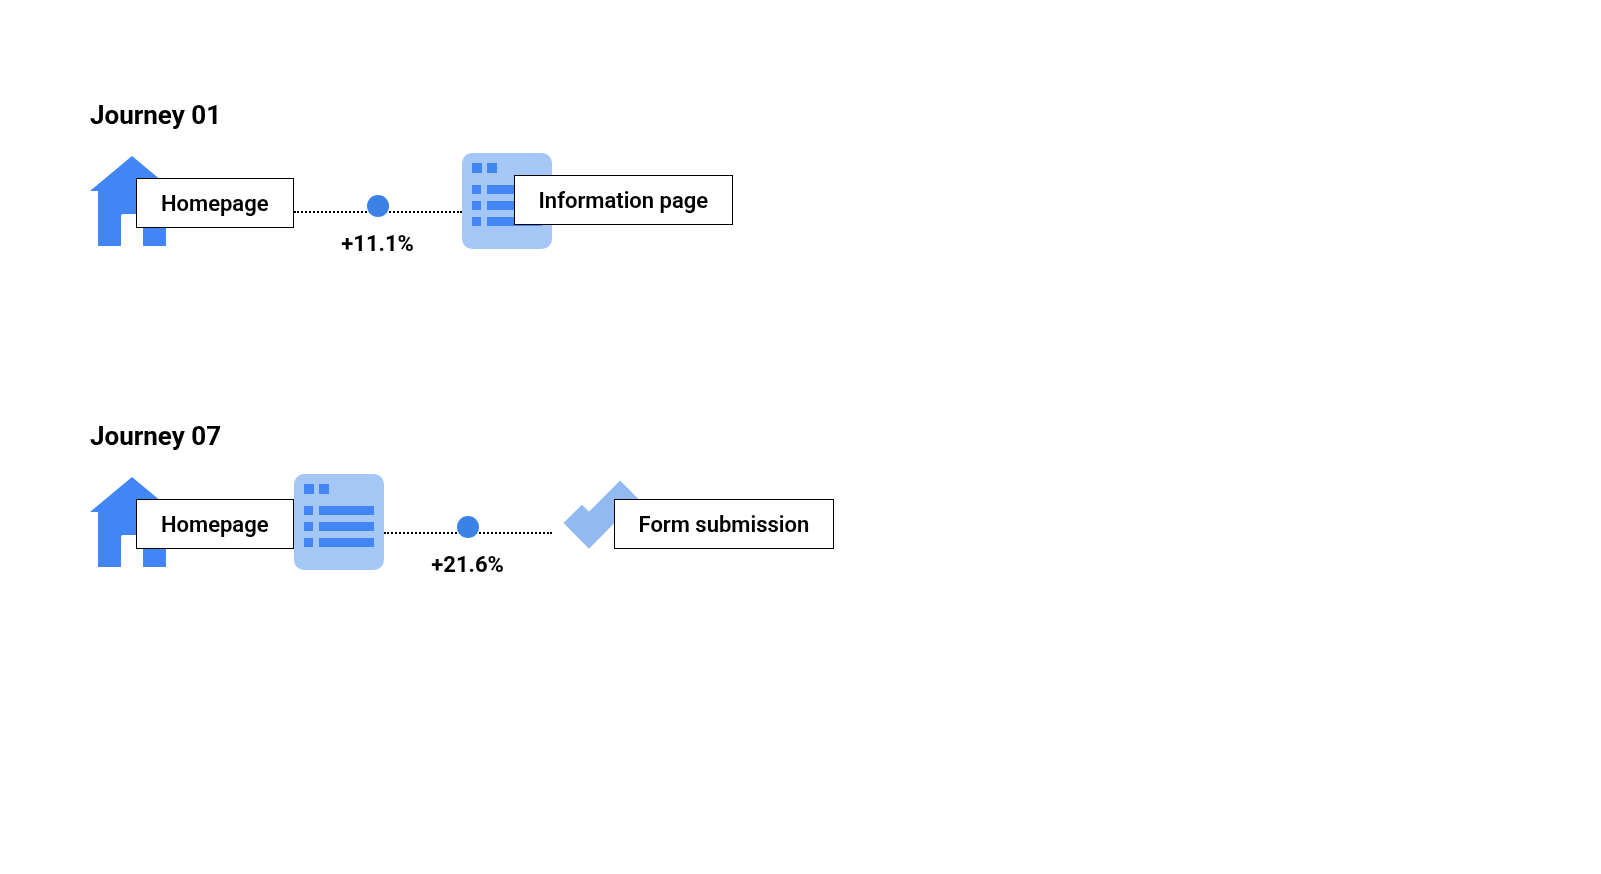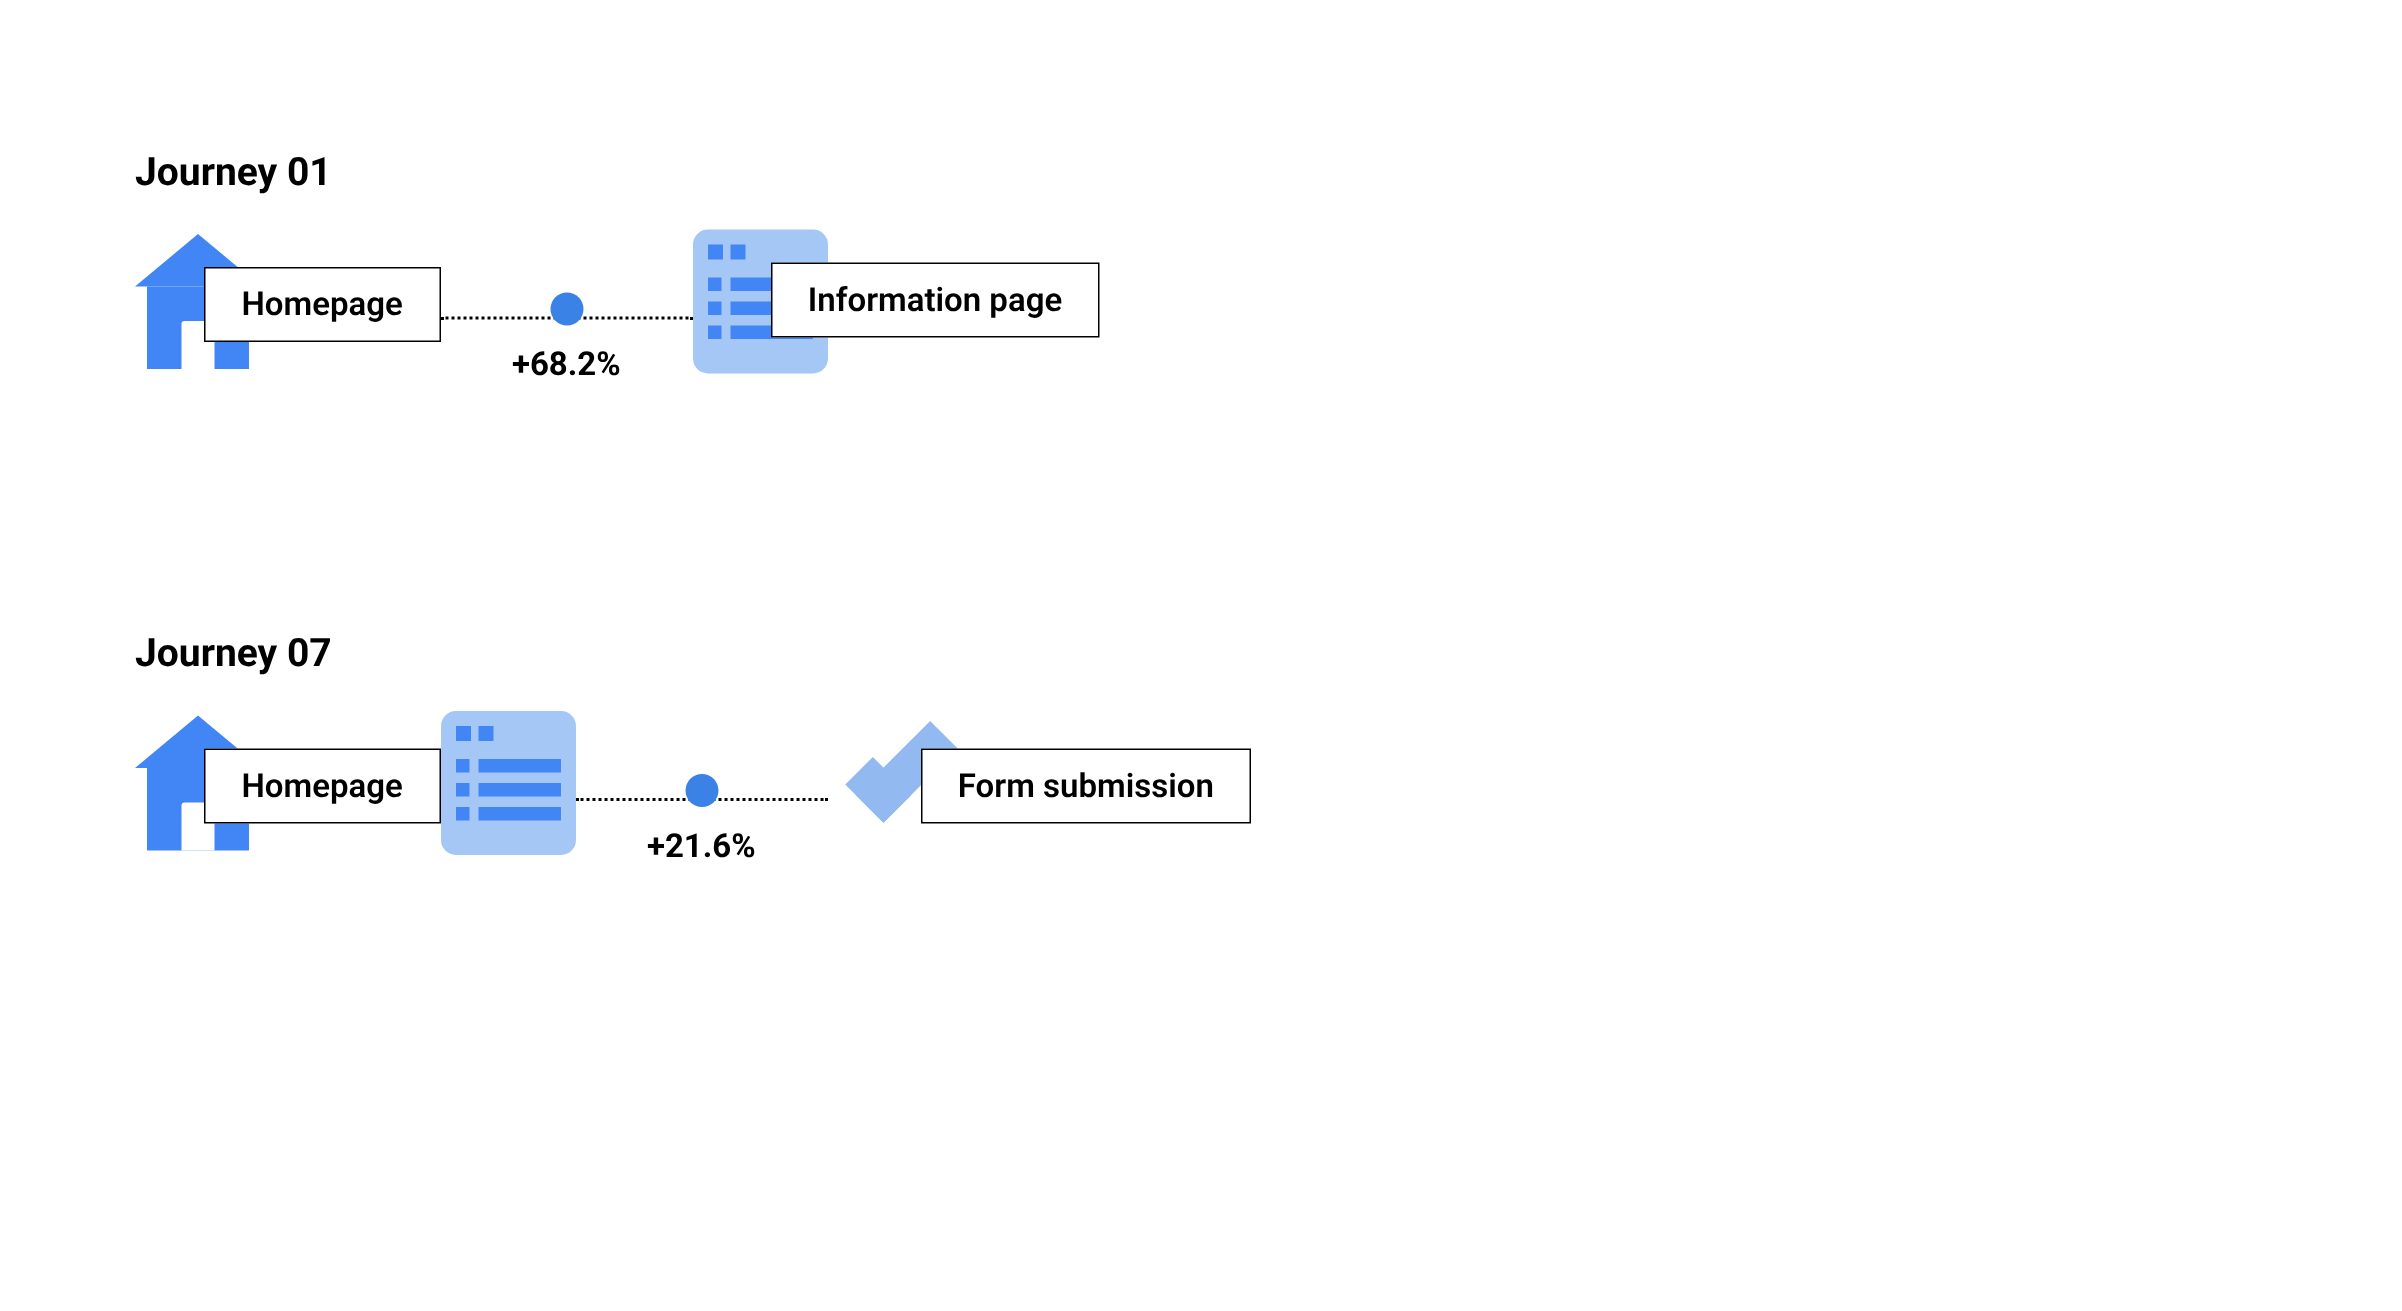--- a/index.html
+++ b/index.html
@@ -184,21 +184,21 @@
               <div class="house-door"></div>
             </div>
         </div>
       </div>
       <div class="label-box">Homepage</div>
     </div>
 
     <div class="connector connector-j1">
       <div class="dotted-line" style="width:168px;"></div>
       <div class="connector-dot"></div>
-      <div class="connector-label">+68.2%</div>
+      <div class="connector-label">+11.1%</div>
     </div>
 
     <div class="node-group">
       <div class="icon-wrapper">
         <div class="page-icon">
           <div class="page-header">
             <div class="page-header-dot"></div>
             <div class="page-header-dot"></div>
           </div>
           <div class="page-body">

